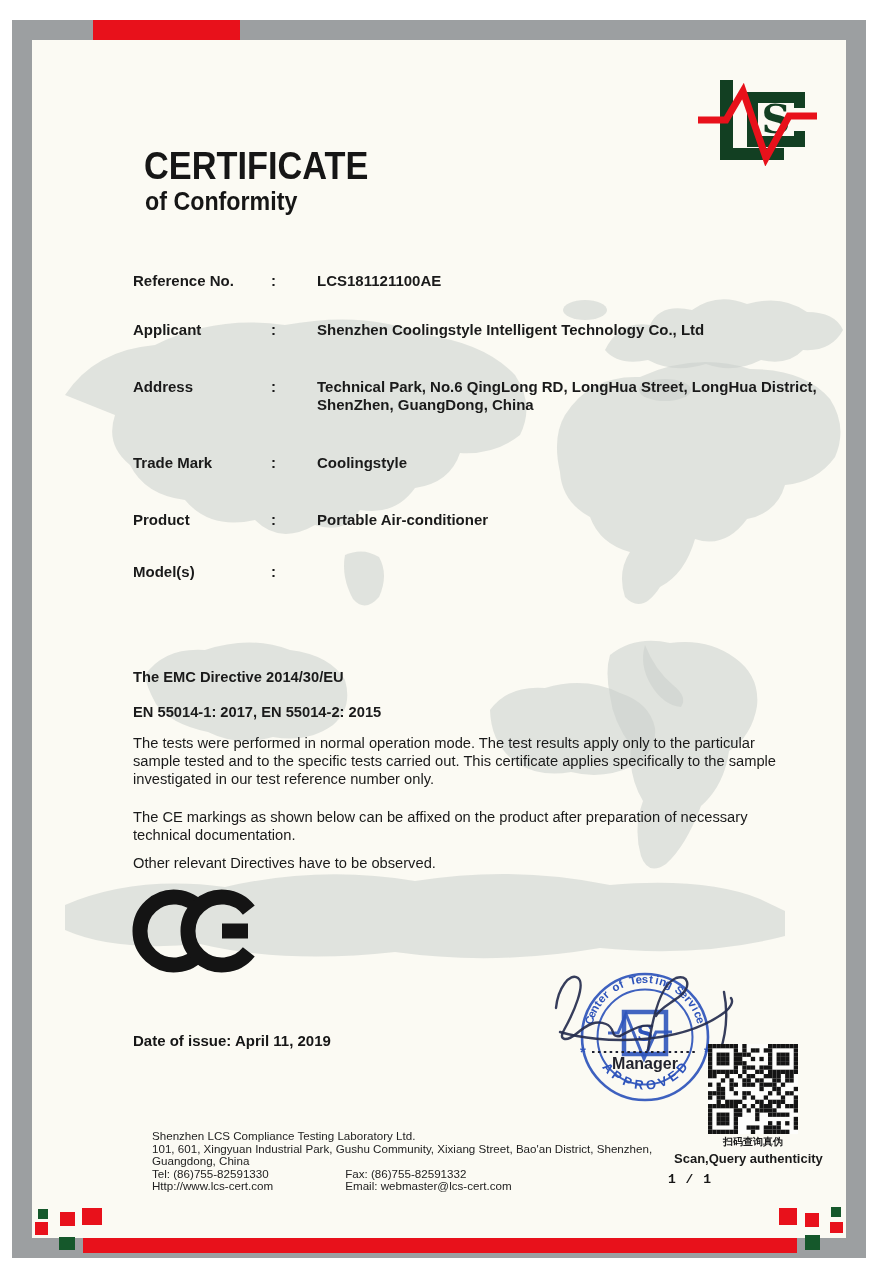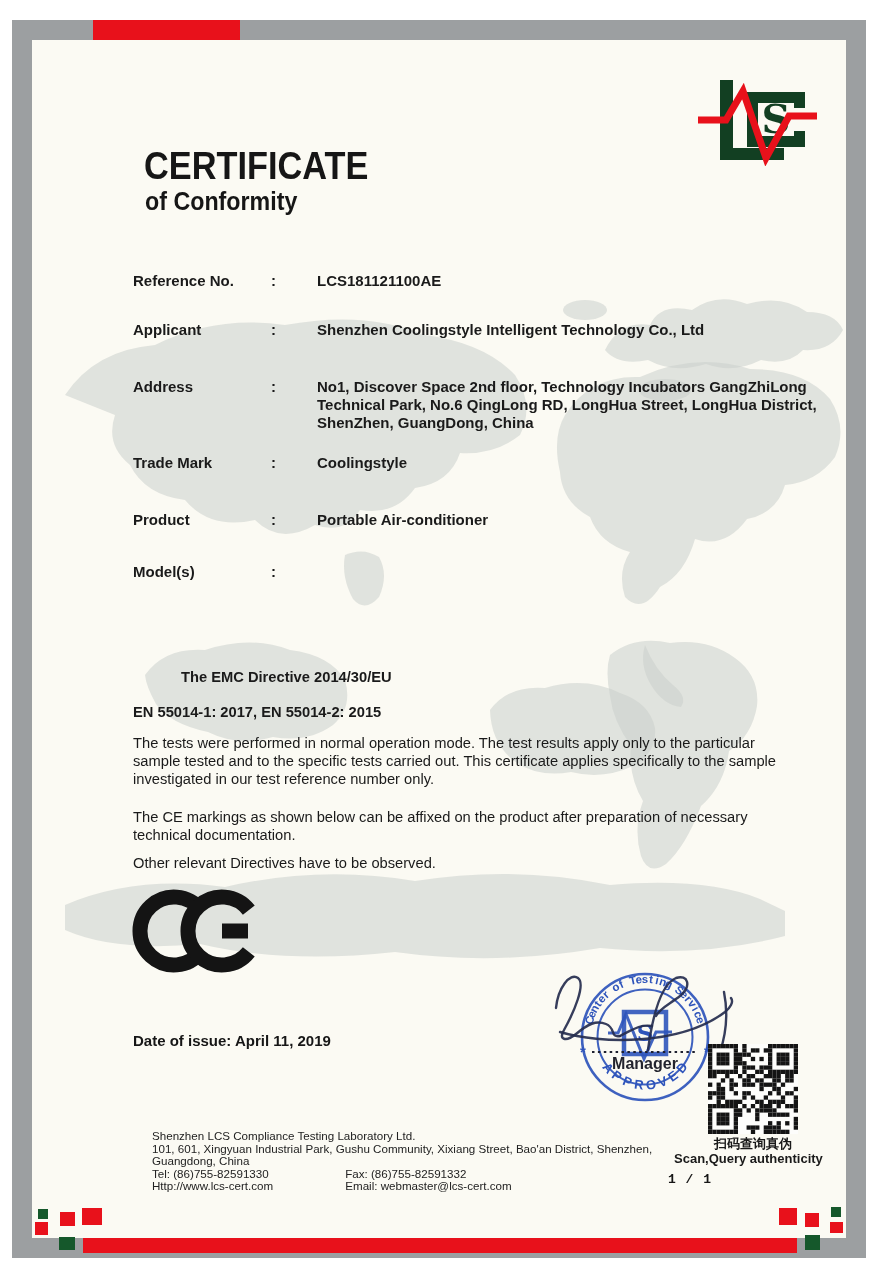--- a/index.html
+++ b/index.html
@@ -34,21 +34,21 @@
   .stamp-arc-bottom { font-size:13px; font-weight:700; fill:#2e54bb; text-anchor:middle;
                    font-family:"Liberation Sans",sans-serif; }
   .stamp-ast { font-size:15px; font-weight:700; fill:#2e54bb; text-anchor:middle; }
   .stamp-s { font-family:"DejaVu Serif","Liberation Serif",serif; font-weight:bold;
              font-size:23px; fill:#2e54bb; text-anchor:middle; }
   .stamp-manager { font-size:16px; font-weight:700; fill:#23242e; text-anchor:middle;
                    font-family:"Liberation Sans",sans-serif; }
   .sig { fill:none; stroke:#252c4e; stroke-width:2.4; stroke-linecap:round; opacity:.92; }
   .qr-svg { position:absolute; left:708px; top:1044px; width:90px; height:90px; }
   .qr-zh { position:absolute; left:690px; top:1135px; width:126px; text-align:center;
-           font-size:13px; font-weight:bold; color:#1a1a1a; }
+           font-size:10px; font-weight:bold; color:#1a1a1a; }
   .qr-en { position:absolute; left:674px; top:1151px; width:158px; text-align:left;
            font-size:13px; font-weight:bold; color:#1a1a1a; }
   .footer { position:absolute; left:152px; top:1130px; font-size:11.6px; line-height:12.6px; color:#222; }
   .footer .col { display:inline-block; width:190px; }
   .pagenum { position:absolute; left:668px; top:1172px; font-family:Liberation Mono, monospace;
              font-size:13px; font-weight:bold; letter-spacing:1px; color:#161616; }
 </style>
 </head>
 <body>
 
@@ -104,41 +104,40 @@
   </div>
   <div class="field-row" style="top:321px;">
     <span>Applicant</span>
     <span>:</span>
     <span>Shenzhen Coolingstyle Intelligent Technology Co., Ltd</span>
   </div>
   <div class="field-row" style="top:378px;">
     <span>Address</span>
     <span>:</span>
     <span>
-      <div>No1, Discover Space 2nd floor, Technology Incubators GangZhiLong</div>
       <div>Technical Park, No.6 QingLong RD, LongHua Street, LongHua District,</div>
       <div>ShenZhen, GuangDong, China</div>
     </span>
   </div>
   <div class="field-row" style="top:454px;">
     <span>Trade Mark</span>
     <span>:</span>
     <span>Coolingstyle</span>
   </div>
   <div class="field-row" style="top:511px;">
     <span>Product</span>
     <span>:</span>
     <span>Portable Air-conditioner</span>
   </div>
   <div class="field-row" style="top:563px;">
     <span>Model(s)</span>
     <span>:</span>
   </div>
 
-  <div class="para bold" style="top:668px;margin-left:48px;">The EMC Directive 2014/30/EU</div>
+  <div class="para bold" style="top:668px;">The EMC Directive 2014/30/EU</div>
   <div class="para bold" style="top:703px;text-align:center;">EN 55014-1: 2017, EN 55014-2: 2015</div>
   <div class="para" style="top:734px;">
     <div>The tests were performed in normal operation mode. The test results apply only to the particular</div>
     <div>sample tested and to the specific tests carried out. This certificate applies specifically to the sample</div>
     <div>investigated in our test reference number only.</div>
   </div>
   <div class="para" style="top:808px;">
     <div>The CE markings as shown below can be affixed on the product after preparation of necessary</div>
     <div>technical documentation.</div>
   </div>

